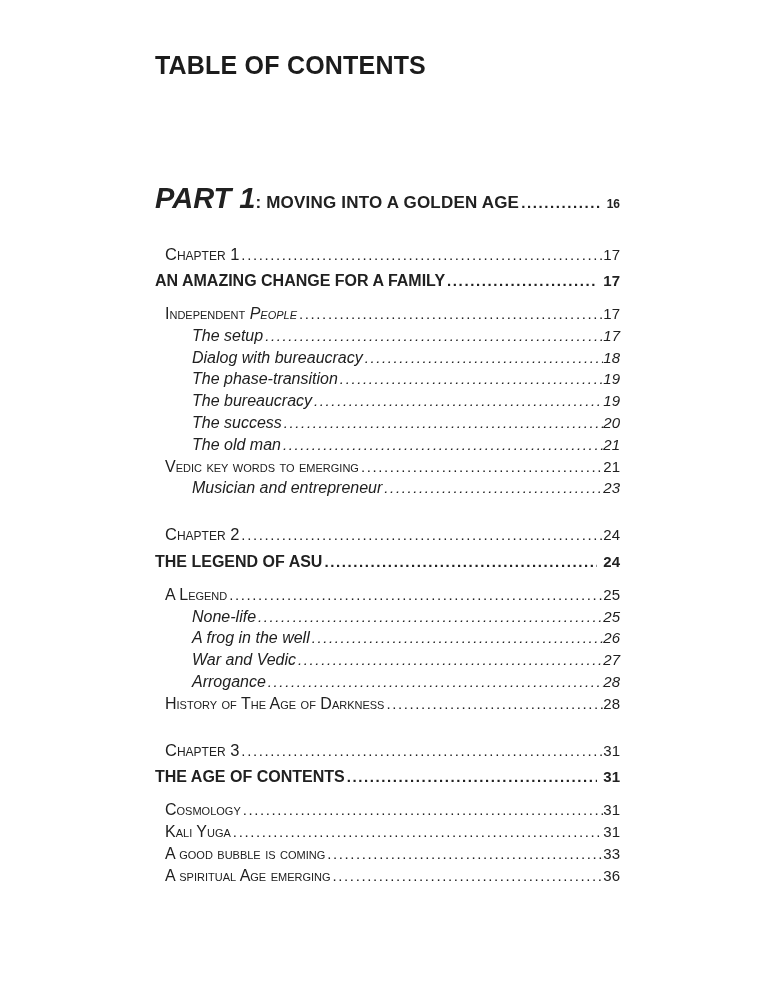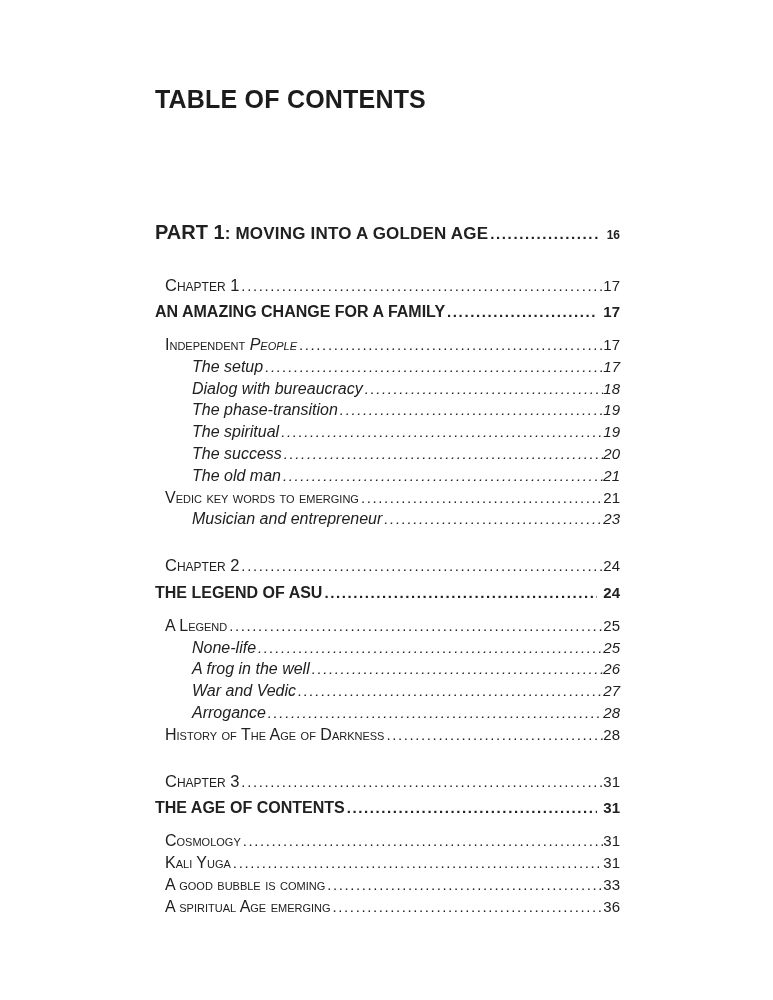--- a/index.html
+++ b/index.html
@@ -6,21 +6,21 @@
     margin: 0;
     padding: 0;
     background: #ffffff;
   }
   .page {
     position: relative;
     width: 773px;
     height: 1000px;
     background: #ffffff;
     box-sizing: border-box;
-    padding: 86px 153px 0 155px;
+    padding: 52px 153px 0 155px;
     overflow: hidden;
     font-family: "Liberation Sans", sans-serif;
     color: #1e1e1e;
   }
   .title {
     margin: 0;
     font-size: 25px;
     font-weight: 700;
     line-height: 1.1;
     letter-spacing: 0.2px;
@@ -53,21 +53,21 @@
     font-size: 15px;
   }
 
   
   .r-part {
     line-height: 30px;
     margin-bottom: 19px;
     font-weight: 700;
   }
   .r-part .label { font-size: 17px; letter-spacing: 0.2px; }
-  .part-prefix { font-size: 20px; letter-spacing: 0; }
+  .part-prefix { font-size: 29px; letter-spacing: 0; font-style: italic; }
   .r-part .page-num { font-size: 12px; padding-left: 6px; }
 
   
   .r-chapter {
     margin-top: 25px;
     padding-left: 10px;
   }
   .r-chapter .label {
     font-variant: small-caps;
     font-size: 16.5px;
@@ -135,21 +135,21 @@
         <span class="label"><span>Dialog with bureaucracy</span></span>
         <span class="dots"></span>
         <span class="page-num">18</span>
       </div>
       <div class="row r-italic">
         <span class="label"><span>The phase-transition</span></span>
         <span class="dots"></span>
         <span class="page-num">19</span>
       </div>
       <div class="row r-italic">
-        <span class="label"><span>The spiritual</span></span>
+        <span class="label"><span>The bureaucracy</span></span>
         <span class="dots"></span>
         <span class="page-num">19</span>
       </div>
       <div class="row r-italic">
         <span class="label"><span>The success</span></span>
         <span class="dots"></span>
         <span class="page-num">20</span>
       </div>
       <div class="row r-italic">
         <span class="label"><span>The old man</span></span>

